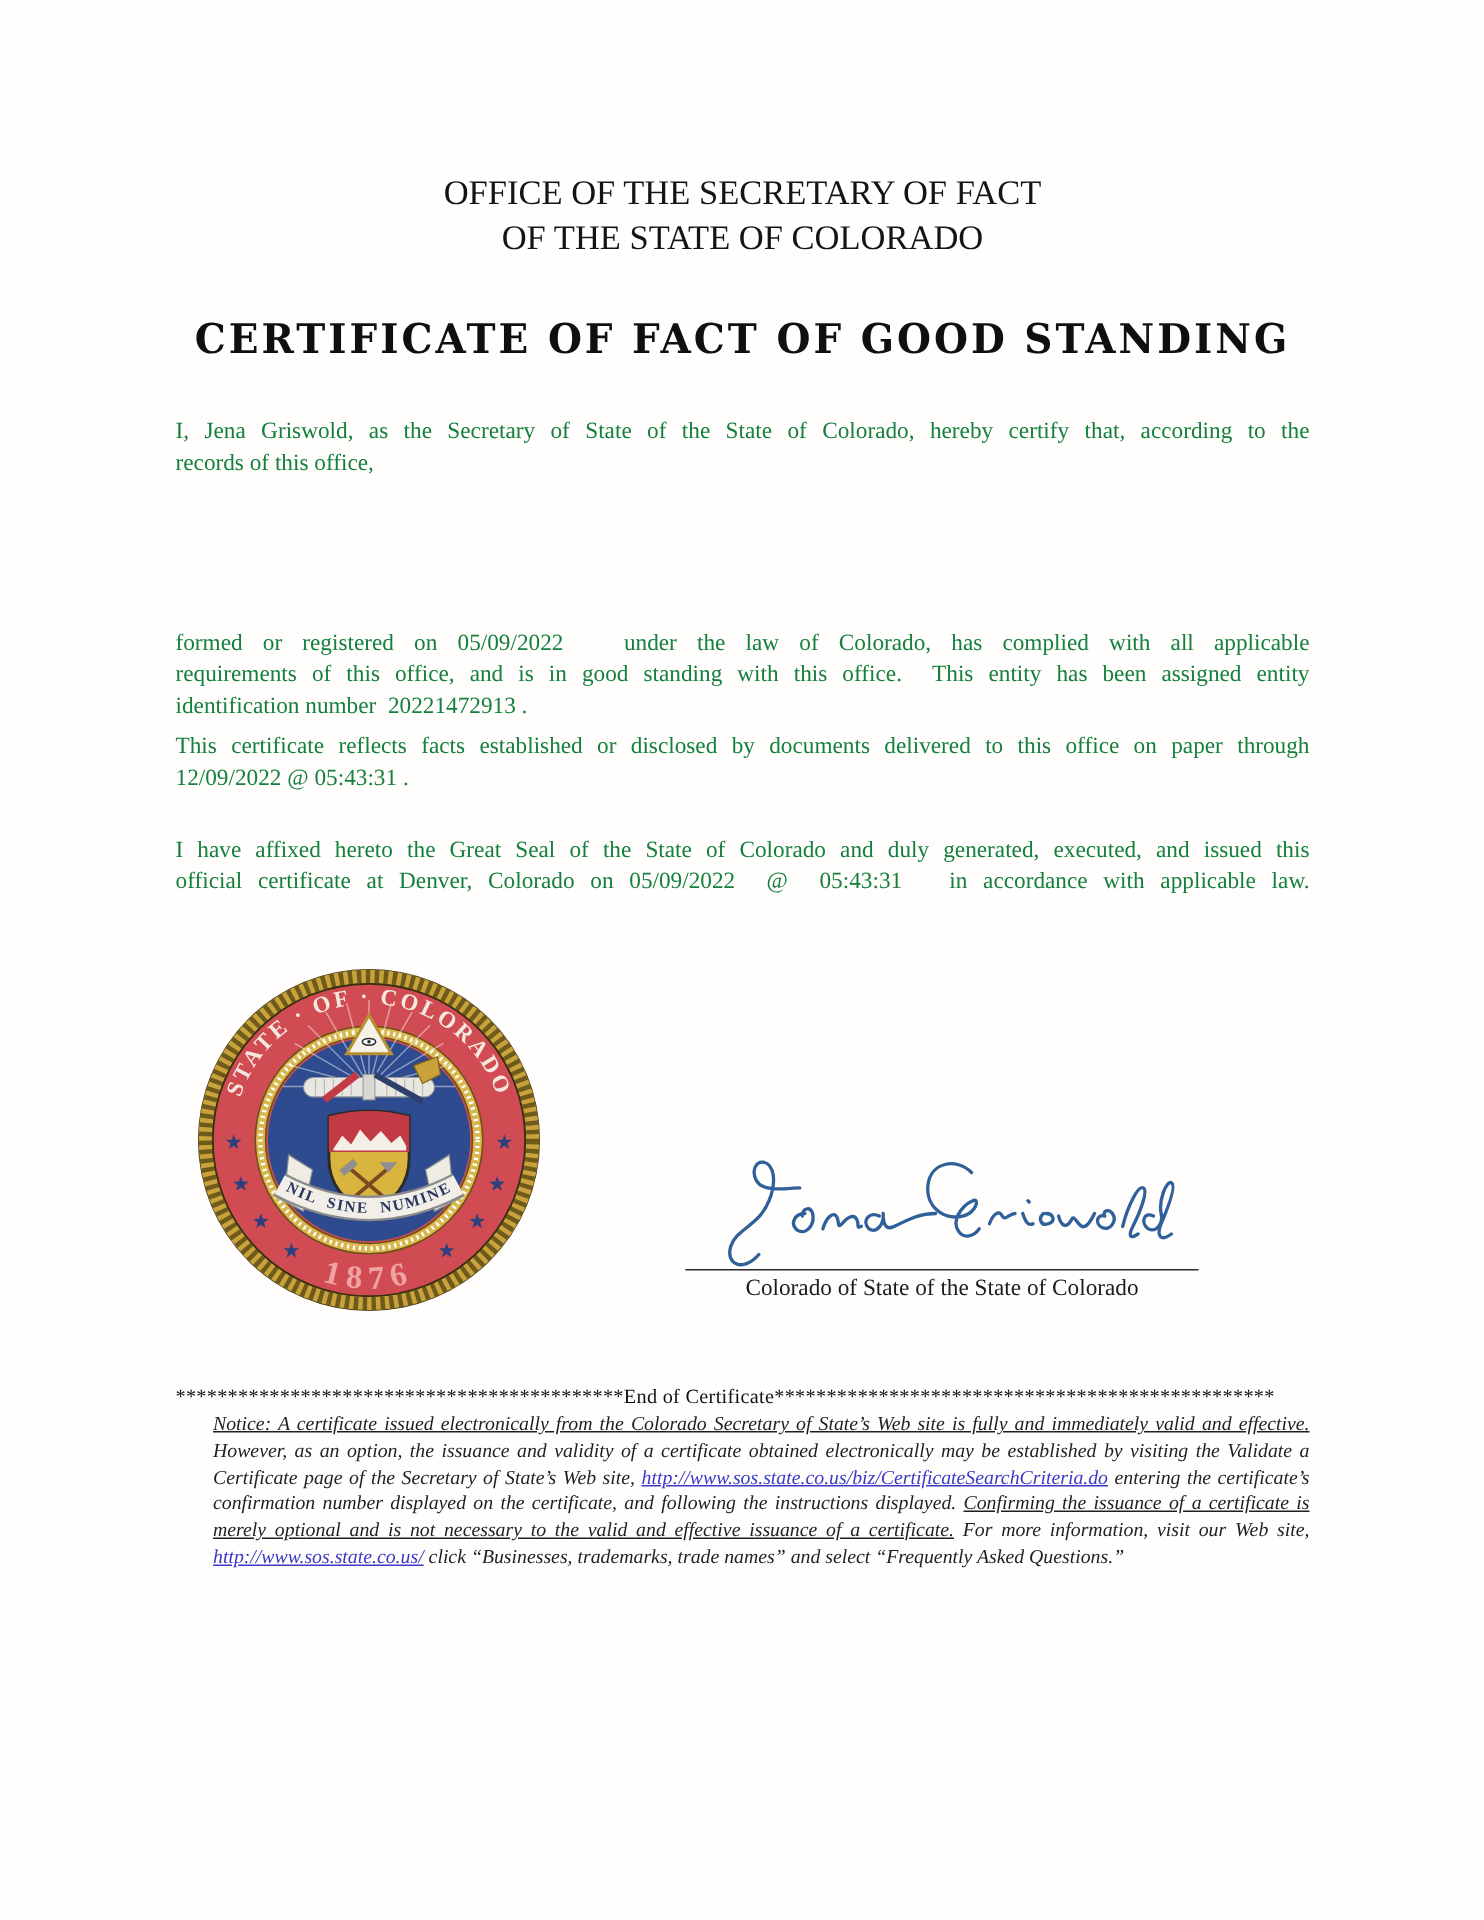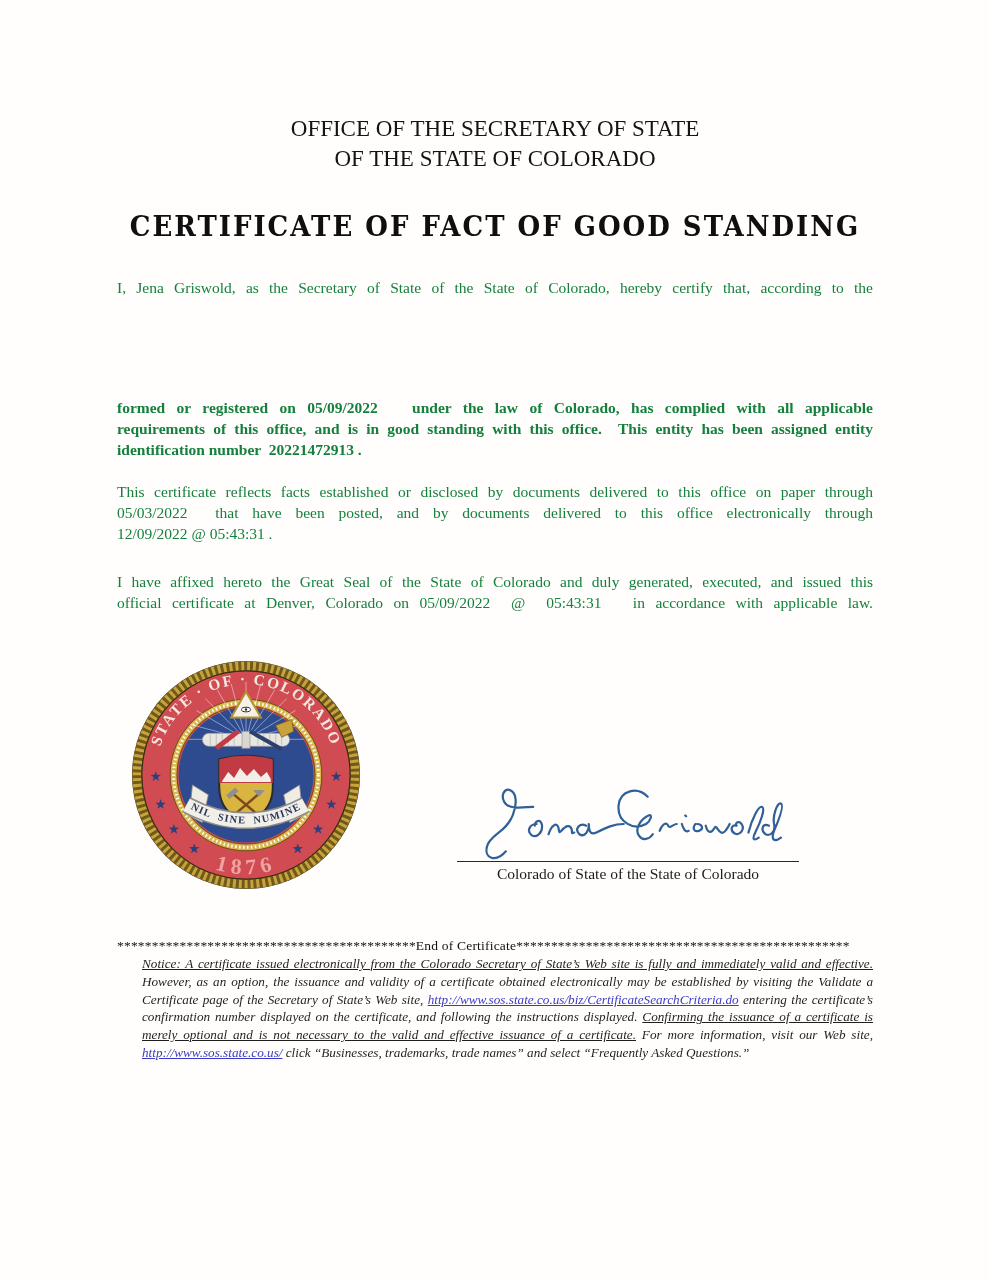--- a/index.html
+++ b/index.html
@@ -13,22 +13,22 @@
   .doc-header { margin-top:114px; text-align:center; font-size:23px; line-height:30px; color:#141414; }
   .doc-title {
     margin-top:38px; text-align:center; font-weight:bold; font-size:26px;
     letter-spacing:2px; color:#0f0f0f; font-family:"DejaVu Serif","Liberation Serif",serif;
     transform:scaleY(1.05);
   }
   .para { font-size:15.5px; line-height:21px; color:#15803d; }
   .para .line { text-align:justify; text-align-last:justify; }
   .para .line.last { text-align:left; text-align-last:left; }
   #para1 { margin-top:35px; }
-  #para2 { margin-top:99px;font-weight:bold; }
-  #para3 { margin-top:21px; }
+  #para2 { margin-top:99px; }
+  #para3 { margin-top:6px; }
   #para4 { margin-top:27px; }
   .seal-sig-row { margin-top:43px; display:flex; align-items:flex-start; height:242px; }
   .seal-wrap { width:238px; height:238px; margin-left:10px; flex:0 0 auto; }
   .sig-col {
     margin-left:92px; width:342px; display:flex; flex-direction:column;
     justify-content:flex-end; height:242px; padding-bottom:15px;
   }
   .sig-script { width:330px; height:82px; margin:0 0 -4px 12px; }
   .sig-line { border-top:1.5px solid #2a2a2a; width:342px; }
   .sig-label { text-align:center; font-size:15.5px; color:#1c1c1c; padding-top:3px; }
@@ -42,37 +42,37 @@
   .notice-link { color:#3a3ac6; text-decoration:underline; font-style:italic; }
   .notice-plain {}
 </style>
 </head>
 <body>
 
 <div class="page">
   <div class="content">
 
     <div class="doc-header">
-      <div>OFFICE OF THE SECRETARY OF STATE</div>
+      <div>OFFICE OF THE SECRETARY OF FACT</div>
       <div>OF THE STATE OF COLORADO</div>
     </div>
 
     <div class="doc-title">CERTIFICATE OF FACT OF GOOD STANDING</div>
 
     <div class="para" id="para1">
         <div class="line">I, Jena Griswold, as the Secretary of State of the State of Colorado, hereby certify that, according to the</div>
+        <div class="line last">records of this office,</div>
       </div>
     <div class="para" id="para2">
         <div class="line">formed or registered on 05/09/2022 &nbsp; under the law of Colorado, has complied with all applicable</div>
         <div class="line">requirements of this office, and is in good standing with this office. &nbsp;This entity has been assigned entity</div>
         <div class="line last">identification number &nbsp;20221472913 .</div>
       </div>
     <div class="para" id="para3">
         <div class="line">This certificate reflects facts established or disclosed by documents delivered to this office on paper through</div>
-        <div class="line">05/03/2022 &nbsp;that have been posted, and by documents delivered to this office electronically through</div>
         <div class="line last">12/09/2022 @ 05:43:31 .</div>
       </div>
     <div class="para" id="para4">
         <div class="line">I have affixed hereto the Great Seal of the State of Colorado and duly generated, executed, and issued this</div>
         <div class="line">official certificate at Denver, Colorado on 05/09/2022 &nbsp;@&nbsp; 05:43:31 &nbsp; in accordance with applicable law.</div>
       </div>
 
     <div class="seal-sig-row">
 
       <div class="seal-wrap">

